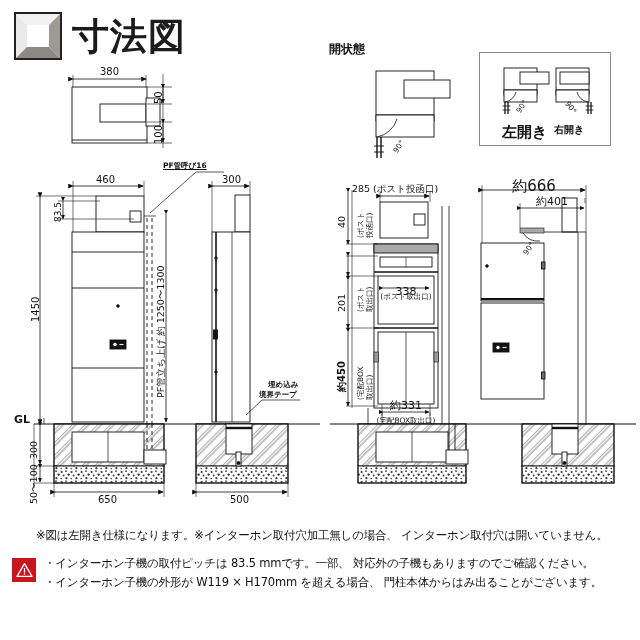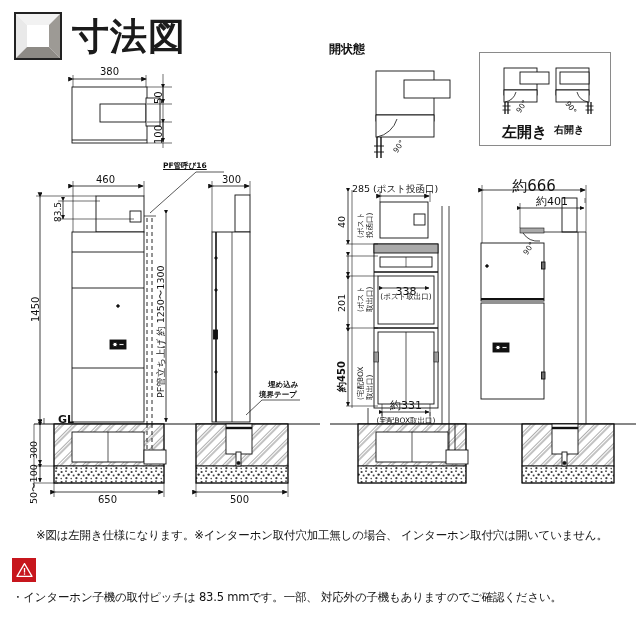--- a/index.html
+++ b/index.html
@@ -30,21 +30,21 @@
   .lbl.xs{font-size:7.5px;}
   .lbl.vert{transform-origin:left top;}
   .lbl.b{font-weight:bold;}
 
   
   .note-line{
     position:absolute;left:36px;top:528px;width:590px;
     font-size:11.5px;letter-spacing:-0.2px;color:#111;
     font-family:"DejaVu Sans","Liberation Sans",sans-serif;white-space:nowrap;
   }
-  .warn-block{position:absolute;left:12px;top:556px;width:616px;display:flex;gap:8px;flex-direction:column;}
+  .warn-block{position:absolute;left:12px;top:556px;width:616px;display:flex;gap:8px;}
   .warn-icon{
     width:24px;height:24px;background:#c7161d;flex:0 0 24px;
     display:flex;align-items:center;justify-content:center;margin-top:2px;
   }
   .warn-lines{display:flex;flex-direction:column;gap:4px;}
   .warn-lines div{
     font-size:11.5px;letter-spacing:-0.2px;color:#111;white-space:nowrap;
     font-family:"DejaVu Sans","Liberation Sans",sans-serif;
   }
 </style>
@@ -354,21 +354,21 @@
 
   <div class="lbl" style="left:100px;top:66px;">380</div>
   <div class="lbl vert" style="left:153px;top:104px;transform:rotate(-90deg);">50</div>
   <div class="lbl vert" style="left:153px;top:144px;transform:rotate(-90deg);">100</div>
 
   <div class="lbl" style="left:96px;top:174px;">460</div>
   <div class="lbl vert" style="left:54px;top:222px;transform:rotate(-90deg);font-size:9px;">83.5</div>
   <div class="lbl vert" style="left:30px;top:322px;transform:rotate(-90deg);">1450</div>
   <div class="lbl xs b" style="left:163px;top:162px;text-decoration:underline;">PF管呼び16</div>
   <div class="lbl vert" style="left:156px;top:398px;transform:rotate(-90deg);font-size:9.5px;">PF管立ち上げ 約 1250〜1300</div>
-  <div class="lbl b" style="left:14px;top:414px;font-size:11px;margin-left:44px;">GL</div>
+  <div class="lbl b" style="left:14px;top:414px;font-size:11px;">GL</div>
   <div class="lbl vert" style="left:29px;top:459px;transform:rotate(-90deg);font-size:9.5px;">300</div>
   <div class="lbl vert" style="left:29px;top:504px;transform:rotate(-90deg);font-size:9.5px;">50〜100</div>
   <div class="lbl" style="left:98px;top:494px;">650</div>
 
   <div class="lbl" style="left:222px;top:174px;">300</div>
   <div class="lbl xs b" style="left:259px;top:381px;margin-left:9px;">埋め込み</div>
   <div class="lbl xs b" style="left:259px;top:391px;">境界テープ</div>
   <div class="lbl" style="left:230px;top:494px;">500</div>
 
   <div class="lbl b" style="left:329px;top:43px;font-size:12px;">開状態</div>
@@ -402,16 +402,17 @@
   <div class="warn-block">
     <div class="warn-icon">
       <svg width="17" height="16" viewBox="0 0 17 16">
         <polygon points="8.5,1.6 16,14.4 1,14.4" fill="none" stroke="#ffffff" stroke-width="1.3" stroke-linejoin="round"></polygon>
         <rect x="7.85" y="6.0" width="1.3" height="4.6" fill="#ffffff"></rect>
         <rect x="7.85" y="11.3" width="1.3" height="1.4" fill="#ffffff"></rect>
       </svg>
     </div>
     <div class="warn-lines">
       <div>・インターホン子機の取付ピッチは 83.5 mmです。一部、 対応外の子機もありますのでご確認ください。</div>
+      <div>・インターホン子機の外形が W119 × H170mm を超える場合、 門柱本体からはみ出ることがございます。</div>
     </div>
   </div>
 
 </div>
 
 </body></html>

